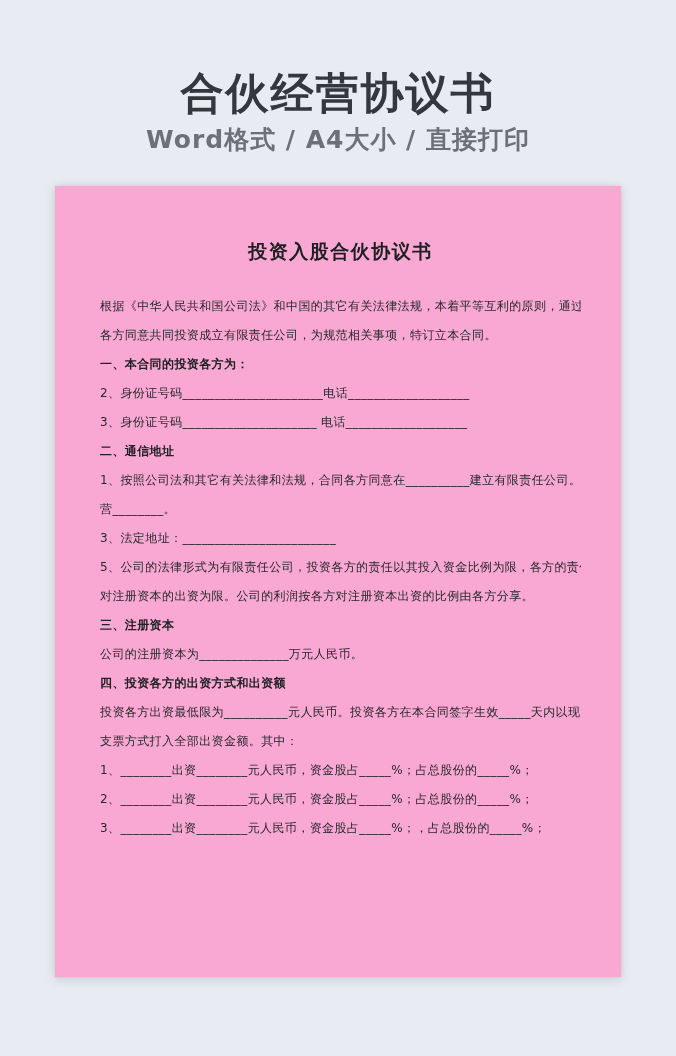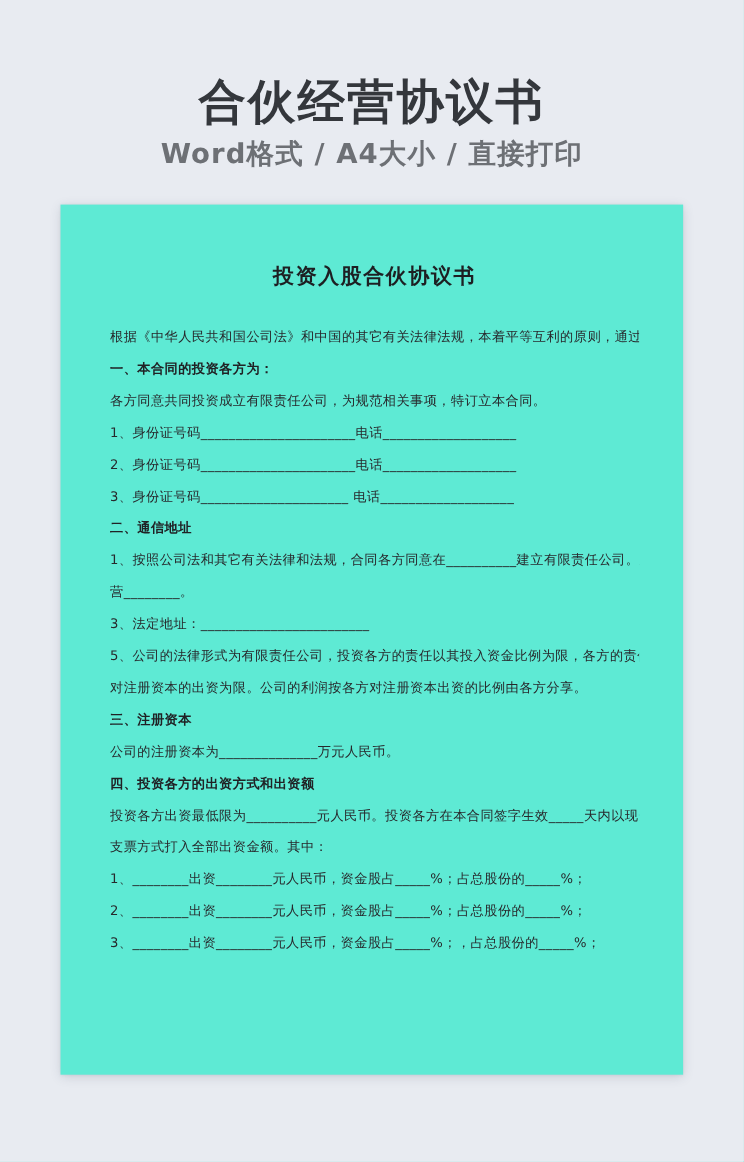--- a/index.html
+++ b/index.html
@@ -41,21 +41,21 @@
     color: #6d7075;
     letter-spacing: 1px;
   }
   
   .doc-page {
     position: absolute;
     left: 55px;
     top: 186px;
     width: 566px;
     height: 791px;
-    background: #5eead4;
+    background: #f9a8d4;
     box-shadow: 0 2px 10px rgba(55, 65, 90, 0.18), 0 0 3px rgba(55, 65, 90, 0.10);
     box-sizing: border-box;
     padding: 52px 40px 0 45px;
   }
   .doc-title {
     text-align: center;
     font-size: 19px;
     line-height: 26px;
     font-weight: 700;
     color: #1d1f22;
@@ -85,23 +85,22 @@
 
   <div class="banner">
     <div class="banner-title">合伙经营协议书</div>
     <div class="banner-subtitle">Word格式 / A4大小 / 直接打印</div>
   </div>
 
   <div class="doc-page">
     <div class="doc-title">投资入股合伙协议书</div>
     <div class="doc-body">
         <div class="doc-line">根据《中华人民共和国公司法》和中国的其它有关法律法规，本着平等互利的原则，通过友好协商，</div>
+        <div class="doc-line">各方同意共同投资成立有限责任公司，为规范相关事项，特订立本合同。</div>
         <div class="doc-line bold">一、本合同的投资各方为：</div>
-        <div class="doc-line">各方同意共同投资成立有限责任公司，为规范相关事项，特订立本合同。</div>
-        <div class="doc-line">1、身份证号码______________________电话___________________</div>
         <div class="doc-line">2、身份证号码______________________电话___________________</div>
         <div class="doc-line">3、身份证号码_____________________ 电话___________________</div>
         <div class="doc-line bold">二、通信地址</div>
         <div class="doc-line">1、按照公司法和其它有关法律和法规，合同各方同意在__________建立有限责任公司。主要经</div>
         <div class="doc-line">营________。</div>
         <div class="doc-line">3、法定地址：________________________</div>
         <div class="doc-line">5、公司的法律形式为有限责任公司，投资各方的责任以其投入资金比例为限，各方的责任以各自</div>
         <div class="doc-line">对注册资本的出资为限。公司的利润按各方对注册资本出资的比例由各方分享。</div>
         <div class="doc-line bold">三、注册资本</div>
         <div class="doc-line">公司的注册资本为______________万元人民币。</div>

